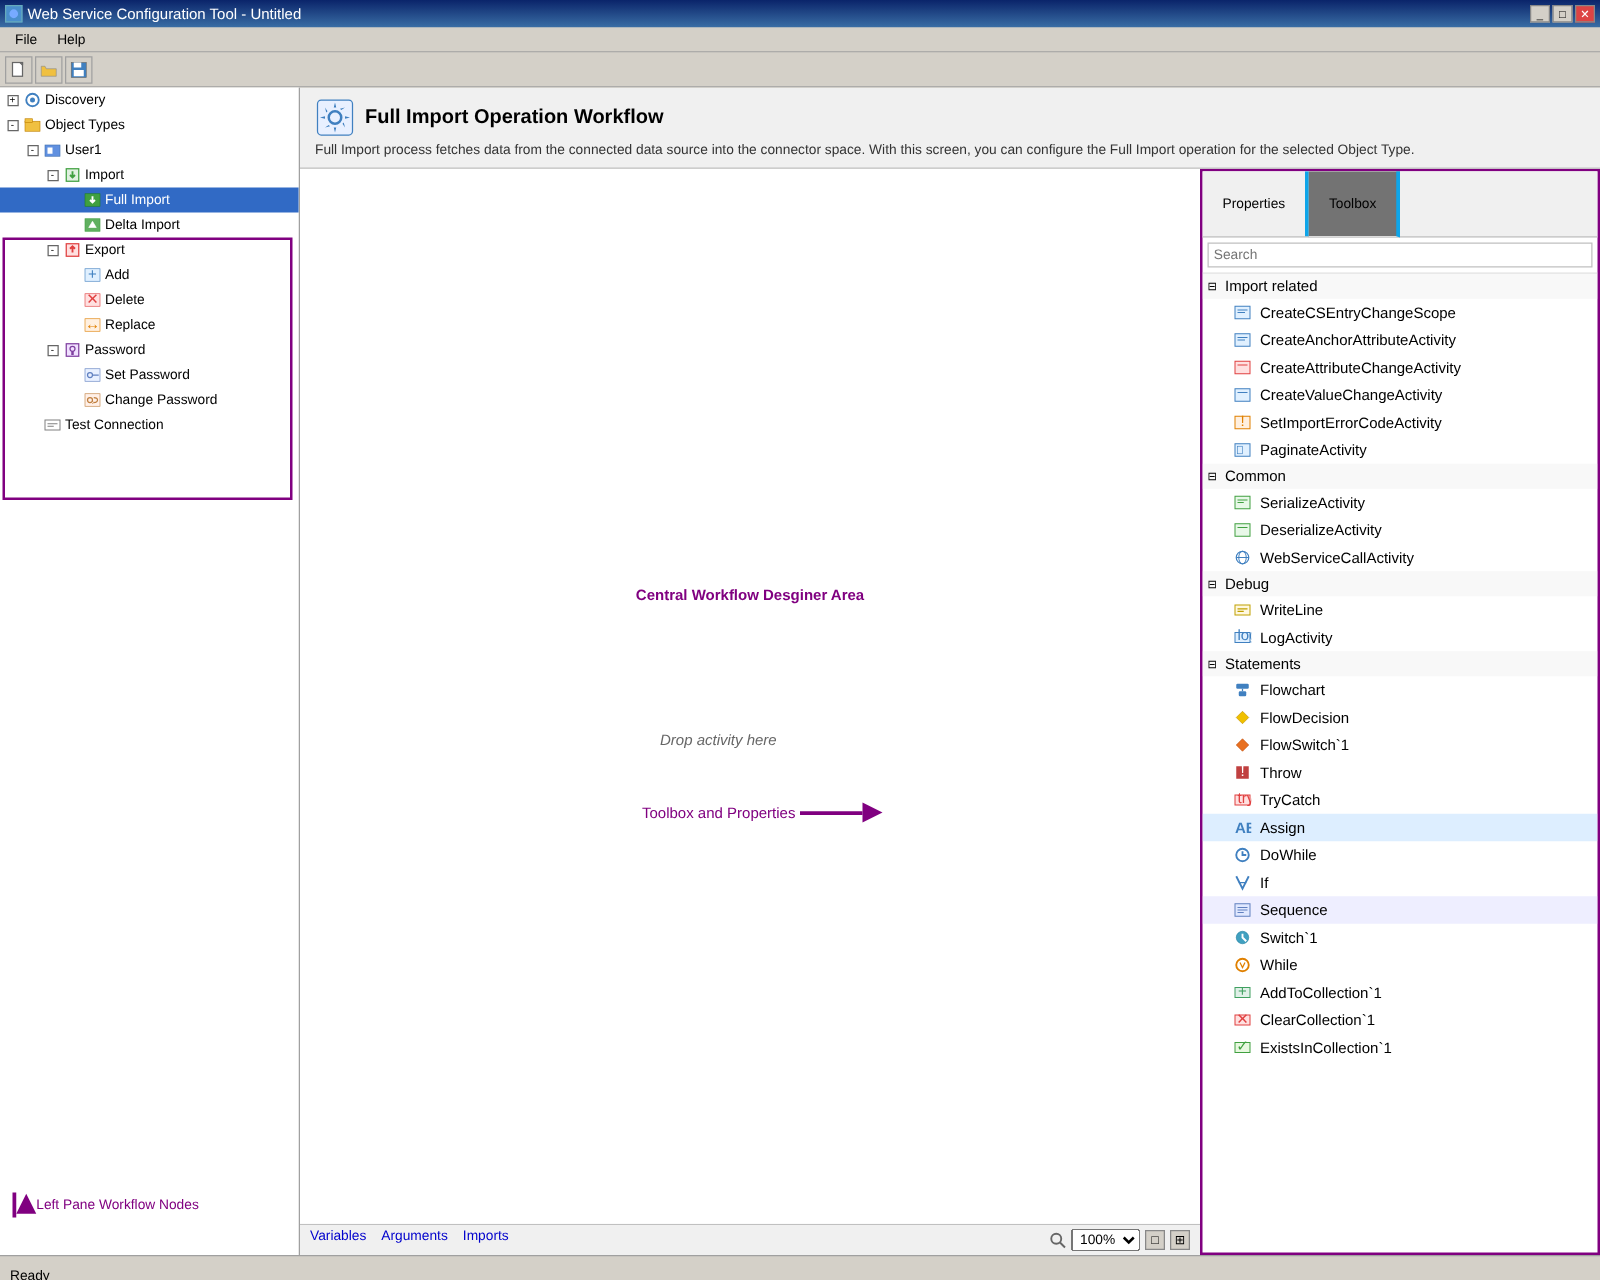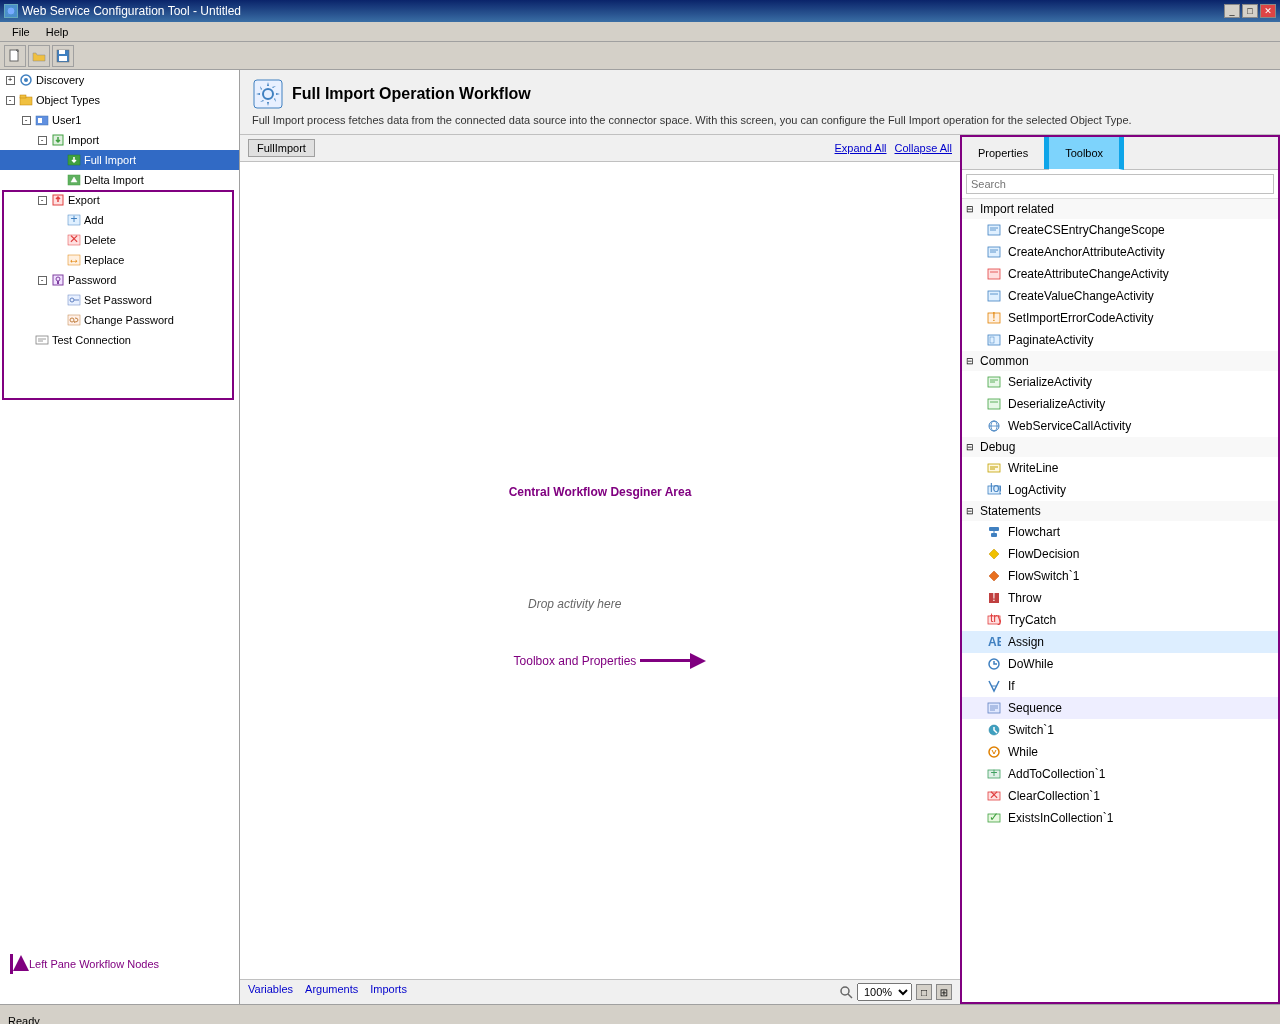--- a/index.html
+++ b/index.html
@@ -225,27 +225,27 @@
       border: 2px solid #800080;
       flex-shrink: 0;
     }
     
     #toolbox-tabs {
       display: flex;
       background: #f0f0f0;
       border-bottom: 1px solid #c0c0c0;
     }
     .toolbox-tab {
-      padding: 10px 16px;
+      padding: 20px 16px;
       font-size: 11px;
       cursor: pointer;
-      border-right: 5px solid #0ea5e9;
+      border-right: 3px solid #0ea5e9;
     }
     .toolbox-tab.active {
-      background: #7dd3fc;
+      background: #737373;
       border-bottom: 1px solid white;
       margin-bottom: -1px;
     }
     
     #toolbox-search {
       padding: 4px;
       border-bottom: 1px solid #e0e0e0;
     }
     #toolbox-search input {
       width: 100%;
@@ -554,27 +554,20 @@
         </svg>
         <span id="workflow-title">Full Import Operation Workflow</span>
       </div>
       <div id="workflow-desc">Full Import process fetches data from the connected data source into the connector space. With this screen, you can configure the Full Import operation for the selected Object Type.</div>
     </div>
 
     <div id="workflow-content">
 
       <div id="designer-area">
 
-        <div id="designer-toolbar">
-          <div class="designer-tab">FullImport</div>
-          <div class="designer-actions">
-            <span class="designer-action">Expand All</span>
-            <span class="designer-action">Collapse All</span>
-          </div>
-        </div>
 
         <div id="designer-canvas">
 
           <div id="central-annotation">
             <span>Central Workflow Desginer Area</span>
           </div>
 
           <div id="drop-hint" style="position:absolute;bottom:45%;left:40%;color:#666;font-style:italic;font-size:12px;">Drop activity here</div>
 
           <div id="toolbox-annotation" style="position:absolute;bottom:38%;left:38%;display:flex;align-items:center;gap:0;">

